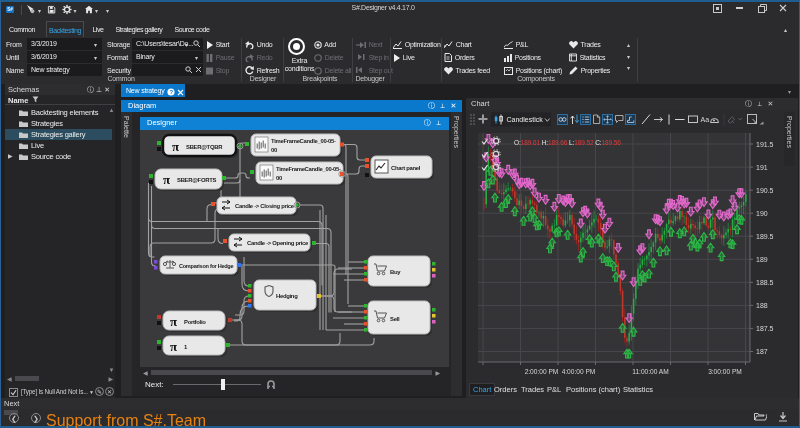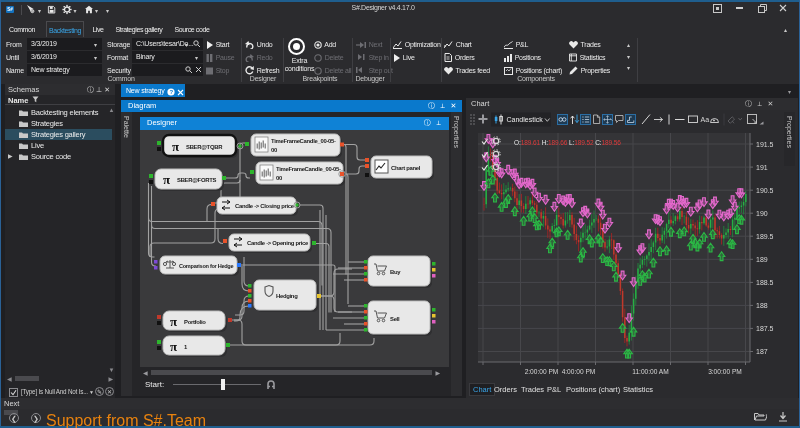--- a/index.html
+++ b/index.html
@@ -565,21 +565,21 @@
   </g>
   </svg>
   </div>
 
   <div style="position:absolute; left:22px; top:269px; width:297px; height:8px; font-size:6px; color:#9a9a9e;">
     <span style="position:absolute; left:0; top:0;">◀</span>
     <span style="position:absolute; right:0; top:0;">▶</span>
     <div style="position:absolute; left:8px; top:1px; width:281px; height:5px; background:#4a4a4e;"></div>
   </div>
 
-  <div style="position:absolute; left:24px; top:280px; font-size:8px; color:#ececec;">Start:</div>
+  <div style="position:absolute; left:24px; top:280px; font-size:8px; color:#ececec;">Next:</div>
   <div style="position:absolute; left:52px; top:284px; width:88px; height:1px; background:#6a6a6e;"></div>
   <div style="position:absolute; left:100px; top:279px; width:4px; height:11px; background:#f0f0f0;"></div>
   <div style="position:absolute; left:145px; top:280px;">
       <svg width="10" height="10" viewBox="0 0 10 10">
         <path d="M2,9 V4 a3,3 0 0 1 6,0 V9 M2,6.5 h2 M6,6.5 h2" fill="none" stroke="#9a9a9e" stroke-width="1.6"></path>
       </svg>
     </div>
 </div>
 
 <div class="abs" id="chart">

